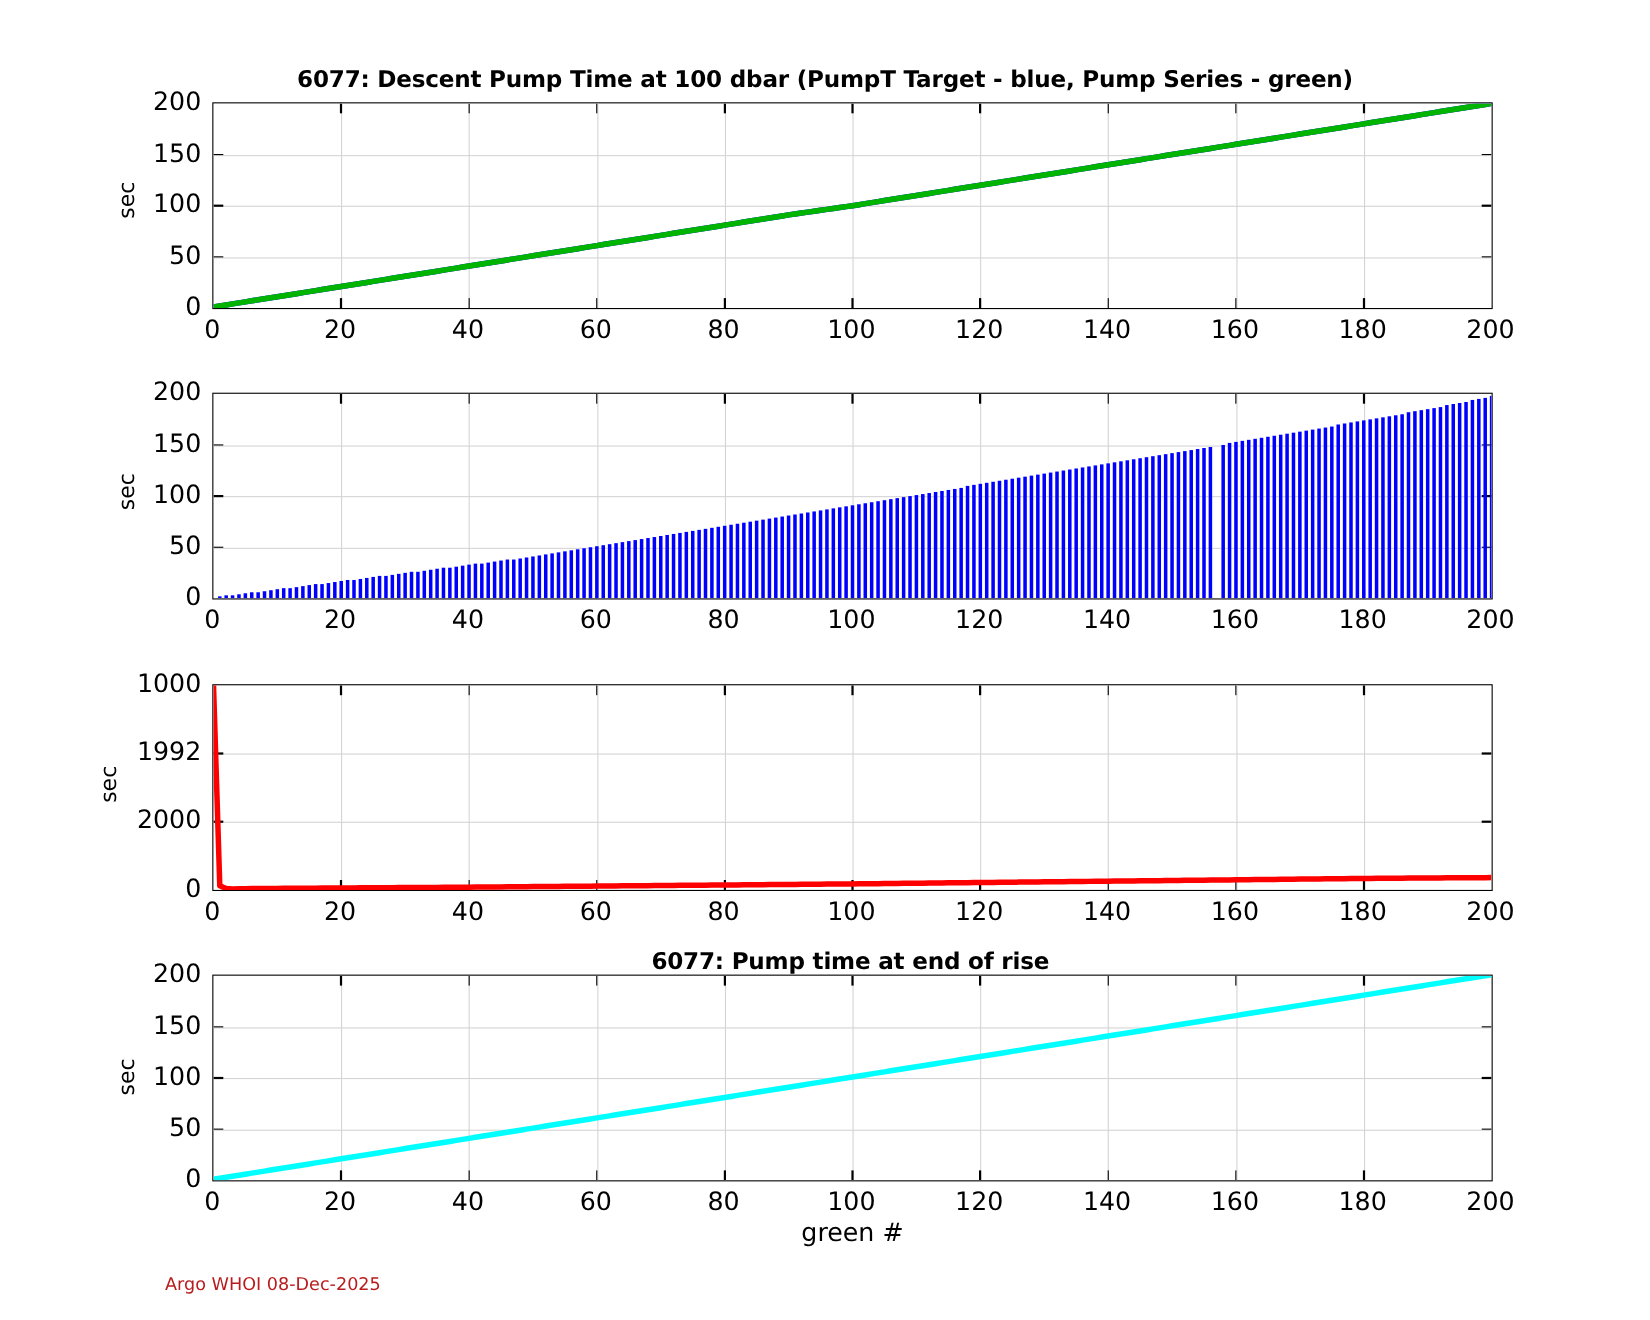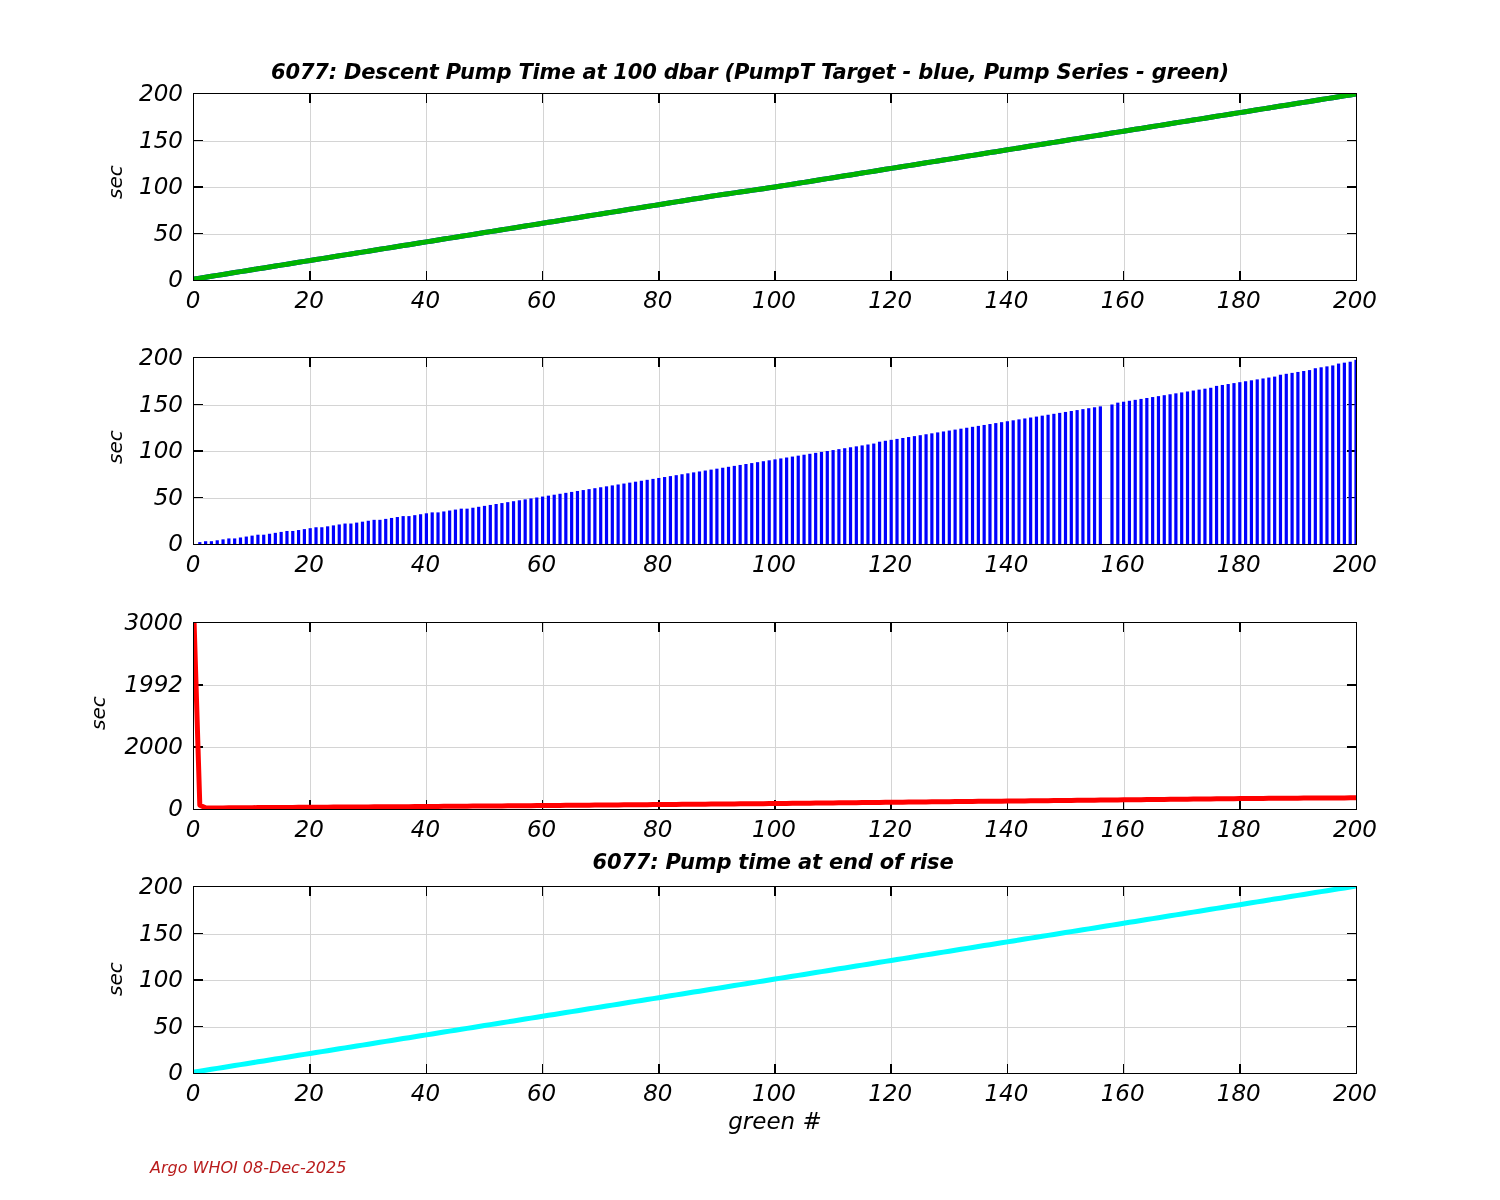--- a/index.html
+++ b/index.html
@@ -12,21 +12,20 @@
     height: 1200px;
     font-family: "DejaVu Sans", "Liberation Sans", sans-serif;
     overflow: hidden;
     position: relative;
   }
   #figure {
     position: absolute;
     left: 0; top: 0;
     width: 1312px;
     height: 1200px;
-    font-style: italic;
   }
   .panel {
     position: absolute;
   }
   .plot-title {
     position: absolute;
     left: 0;
     right: 0;
     text-align: center;
     font-weight: bold;
@@ -491,36 +490,36 @@
         <div class="gridline-v" style="left: 1045.8px;"></div>
         <div class="tick-x" style="left: 1045px;"></div>
         <div class="tick-x-t" style="left: 1045px;"></div>
         <svg class="series" width="1162" height="186">
           <path d="M0.00 -3.10 L5.81 182.28 L11.62 184.76 L17.43 185.07 L23.24 184.98 L29.05 184.88 L34.86 184.83 L40.67 184.78 L46.48 184.74 L52.29 184.69 L58.10 184.64 L63.91 184.60 L69.72 184.56 L75.53 184.52 L81.34 184.49 L87.15 184.45 L92.96 184.41 L98.77 184.38 L104.58 184.34 L110.39 184.30 L116.20 184.26 L122.01 184.23 L127.82 184.19 L133.63 184.15 L139.44 184.12 L145.25 184.08 L151.06 184.04 L156.87 184.00 L162.68 183.97 L168.49 183.93 L174.30 183.89 L180.11 183.85 L185.92 183.82 L191.73 183.78 L197.54 183.74 L203.35 183.71 L209.16 183.67 L214.97 183.63 L220.78 183.59 L226.59 183.56 L232.40 183.52 L238.21 183.47 L244.02 183.42 L249.83 183.37 L255.64 183.32 L261.45 183.27 L267.26 183.22 L273.07 183.17 L278.88 183.12 L284.69 183.07 L290.50 183.02 L296.31 182.97 L302.12 182.92 L307.93 182.88 L313.74 182.83 L319.55 182.78 L325.36 182.73 L331.17 182.68 L336.98 182.63 L342.79 182.58 L348.60 182.53 L354.41 182.48 L360.22 182.43 L366.03 182.38 L371.84 182.33 L377.65 182.28 L383.46 182.23 L389.27 182.18 L395.08 182.13 L400.89 182.08 L406.70 182.03 L412.51 181.98 L418.32 181.93 L424.13 181.88 L429.94 181.83 L435.75 181.78 L441.56 181.73 L447.37 181.68 L453.18 181.64 L458.99 181.59 L464.80 181.54 L470.61 181.49 L476.42 181.44 L482.23 181.39 L488.04 181.34 L493.85 181.29 L499.66 181.24 L505.47 181.19 L511.28 181.14 L517.09 181.09 L522.90 181.04 L528.71 180.99 L534.52 180.94 L540.33 180.89 L546.14 180.84 L551.95 180.79 L557.76 180.74 L563.57 180.69 L569.38 180.64 L575.19 180.59 L581.00 180.54 L586.81 180.48 L592.62 180.42 L598.43 180.36 L604.24 180.30 L610.05 180.23 L615.86 180.17 L621.67 180.11 L627.48 180.05 L633.29 179.99 L639.10 179.92 L644.91 179.86 L650.72 179.80 L656.53 179.74 L662.34 179.68 L668.15 179.61 L673.96 179.55 L679.77 179.49 L685.58 179.43 L691.39 179.37 L697.20 179.30 L703.01 179.24 L708.82 179.18 L714.63 179.12 L720.44 179.06 L726.25 178.99 L732.06 178.93 L737.87 178.87 L743.68 178.81 L749.49 178.75 L755.30 178.68 L761.11 178.62 L766.92 178.56 L772.73 178.50 L778.54 178.44 L784.35 178.37 L790.16 178.31 L795.97 178.25 L801.78 178.19 L807.59 178.13 L813.40 178.06 L819.21 178.00 L825.02 177.94 L830.83 177.88 L836.64 177.82 L842.45 177.75 L848.26 177.69 L854.07 177.63 L859.88 177.57 L865.69 177.51 L871.50 177.44 L877.31 177.38 L883.12 177.32 L888.93 177.26 L894.74 177.20 L900.55 177.13 L906.36 177.07 L912.17 177.01 L917.98 176.95 L923.79 176.89 L929.60 176.82 L935.41 176.76 L941.22 176.70 L947.03 176.64 L952.84 176.58 L958.65 176.51 L964.46 176.45 L970.27 176.39 L976.08 176.33 L981.89 176.27 L987.70 176.20 L993.51 176.14 L999.32 176.08 L1005.13 176.02 L1010.94 175.96 L1016.75 175.89 L1022.56 175.83 L1028.37 175.77 L1034.18 175.71 L1039.99 175.65 L1045.80 175.58 L1051.61 175.54 L1057.42 175.50 L1063.23 175.45 L1069.04 175.41 L1074.85 175.37 L1080.66 175.32 L1086.47 175.28 L1092.28 175.24 L1098.09 175.19 L1103.90 175.15 L1109.71 175.12 L1115.52 175.09 L1121.33 175.06 L1127.14 175.03 L1132.95 175.00 L1138.76 174.96 L1144.57 174.93 L1150.38 174.90 L1156.19 174.87 L1162.00 174.84" fill="none" stroke="#ff0000" stroke-width="5" stroke-linejoin="round" stroke-linecap="butt"></path>
         </svg>
       </div>
   <div class="ytick-label" style="width: 90px; left: 93px; top: 232px;">0</div>
       <div class="ytick-label" style="width: 90px; left: 93px; top: 170px;">2000</div>
       <div class="ytick-label" style="width: 90px; left: 93px; top: 108px;">1992</div>
-      <div class="ytick-label" style="width: 90px; left: 93px; top: 46px;">3000</div>
+      <div class="ytick-label" style="width: 90px; left: 93px; top: 46px;">1000</div>
       <div class="xtick-label" style="left: 193px; top: 240px;">0</div>
       <div class="xtick-label" style="left: 309.2px; top: 240px;">20</div>
       <div class="xtick-label" style="left: 425.4px; top: 240px;">40</div>
       <div class="xtick-label" style="left: 541.6px; top: 240px;">60</div>
       <div class="xtick-label" style="left: 657.8px; top: 240px;">80</div>
       <div class="xtick-label" style="left: 774px; top: 240px;">100</div>
       <div class="xtick-label" style="left: 890.2px; top: 240px;">120</div>
       <div class="xtick-label" style="left: 1006.4px; top: 240px;">140</div>
       <div class="xtick-label" style="left: 1122.6px; top: 240px;">160</div>
       <div class="xtick-label" style="left: 1238.8px; top: 240px;">180</div>
       <div class="xtick-label" style="left: 1355px; top: 240px;">200</div>
     </div>
 
   <div class="panel" style="left:0;top:842px;width:1500px;height:300px;">
-    <div class="plot-title" style="top:8px;margin-left:46px;">6077: Pump time at end of rise</div>
+    <div class="plot-title" style="top:20px;margin-left:46px;">6077: Pump time at end of rise</div>
     <div class="ylabel" style="left:85px;top:125px;width:60px;">sec</div>
     <div class="axes-box" id="ax4" style="left:193px;top:44px;width:1164px;height:188px;">
         <div class="gridline-h" style="top: 139.5px;"></div>
         <div class="tick-y" style="top: 138.7px;"></div>
         <div class="tick-y-r" style="top: 138.7px;"></div>
         <div class="gridline-h" style="top: 93px;"></div>
         <div class="tick-y" style="top: 92.2px;"></div>
         <div class="tick-y-r" style="top: 92.2px;"></div>
         <div class="gridline-h" style="top: 46.5px;"></div>
         <div class="tick-y" style="top: 45.7px;"></div>

